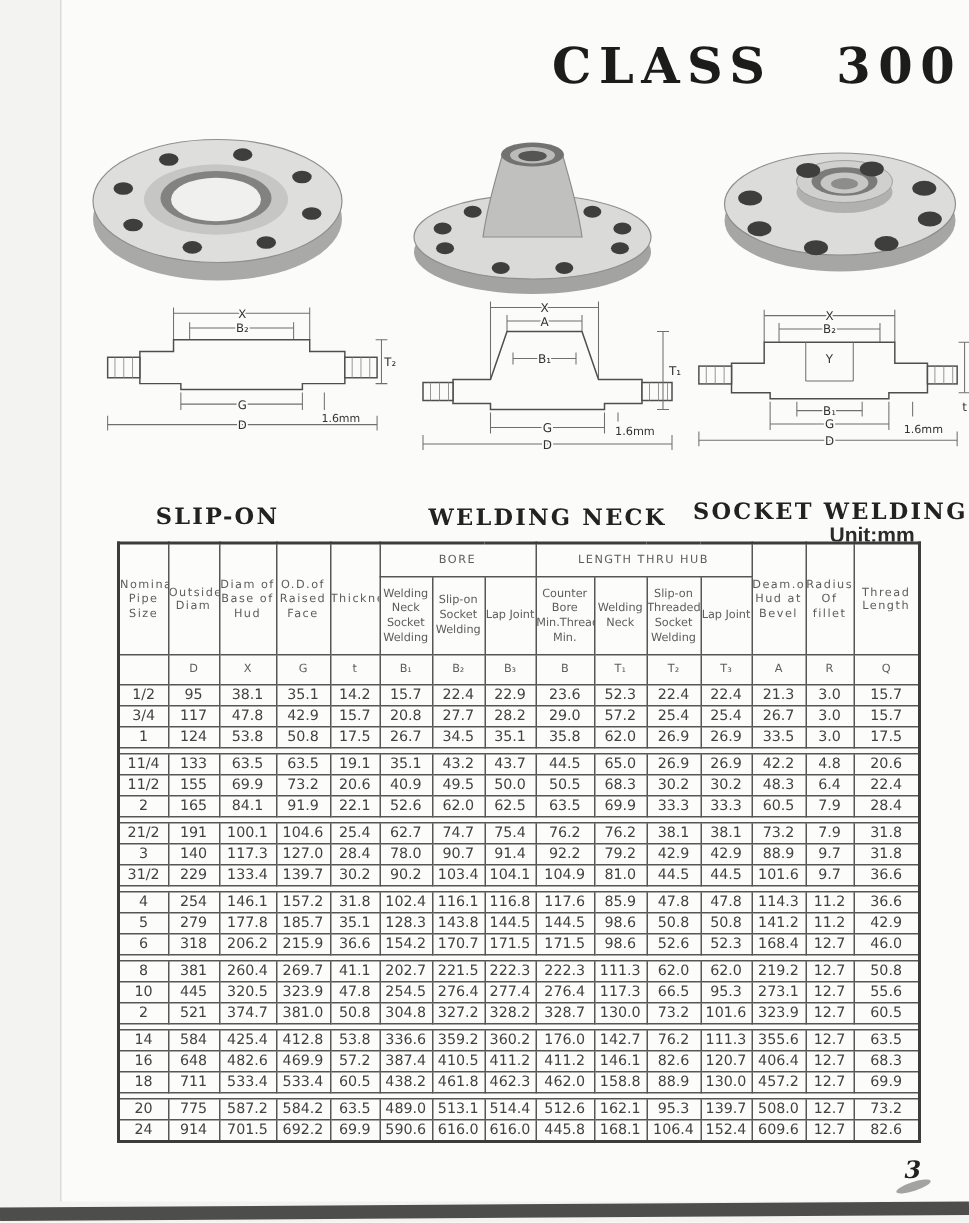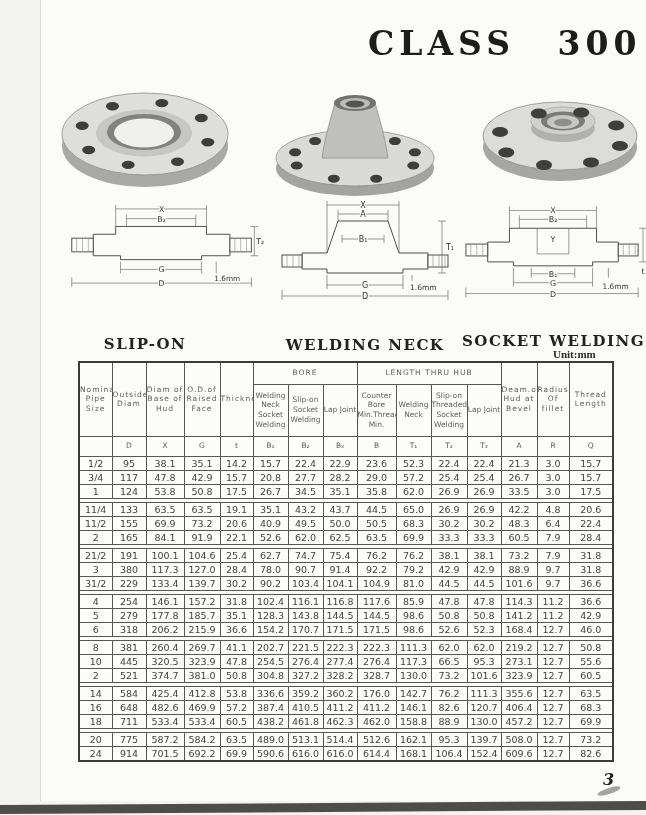--- a/index.html
+++ b/index.html
@@ -31,22 +31,22 @@
     font-size:15px; letter-spacing:1.5px; color:#222220; white-space:nowrap;margin-top:40px;
   }
 
   .section-title {
     position:absolute; left:95px; top:333px;
     font-family:"DejaVu Serif", serif; font-weight:bold;
     font-size:17px; letter-spacing:1px; word-spacing:7px; color:#1e1e1c;margin-top:32px;
   }
   .unit-label {
     position:absolute; left:553px; top:348px;
-    font-family:Liberation Serif, serif; font-weight:bold;
-    font-size:11px; color:#2a2a28;
+    font-family:Liberation Sans, sans-serif; font-weight:bold;
+    font-size:14px; color:#2a2a28;
   }
 
   table.flange {
     position:absolute; left:78px; top:361px;
     width:534px; table-layout:fixed; border-collapse:collapse;
     border:2px solid #3c3c3a; background:#fcfcfa;
   }
   table.flange th, table.flange td {
     border:1px solid #565654; text-align:center; vertical-align:middle;
     overflow:hidden; padding:0;
@@ -455,21 +455,21 @@
         <td>76.2</td>
         <td>76.2</td>
         <td>38.1</td>
         <td>38.1</td>
         <td>73.2</td>
         <td>7.9</td>
         <td>31.8</td>
       </tr>
       <tr>
         <td>3</td>
-        <td>380</td>
+        <td>140</td>
         <td>117.3</td>
         <td>127.0</td>
         <td>28.4</td>
         <td>78.0</td>
         <td>90.7</td>
         <td>91.4</td>
         <td>92.2</td>
         <td>79.2</td>
         <td>42.9</td>
         <td>42.9</td>
@@ -678,21 +678,21 @@
       </tr>
       <tr>
         <td>24</td>
         <td>914</td>
         <td>701.5</td>
         <td>692.2</td>
         <td>69.9</td>
         <td>590.6</td>
         <td>616.0</td>
         <td>616.0</td>
-        <td>614.4</td>
+        <td>445.8</td>
         <td>168.1</td>
         <td>106.4</td>
         <td>152.4</td>
         <td>609.6</td>
         <td>12.7</td>
         <td>82.6</td>
       </tr>
     </tbody>
 </table>
 

